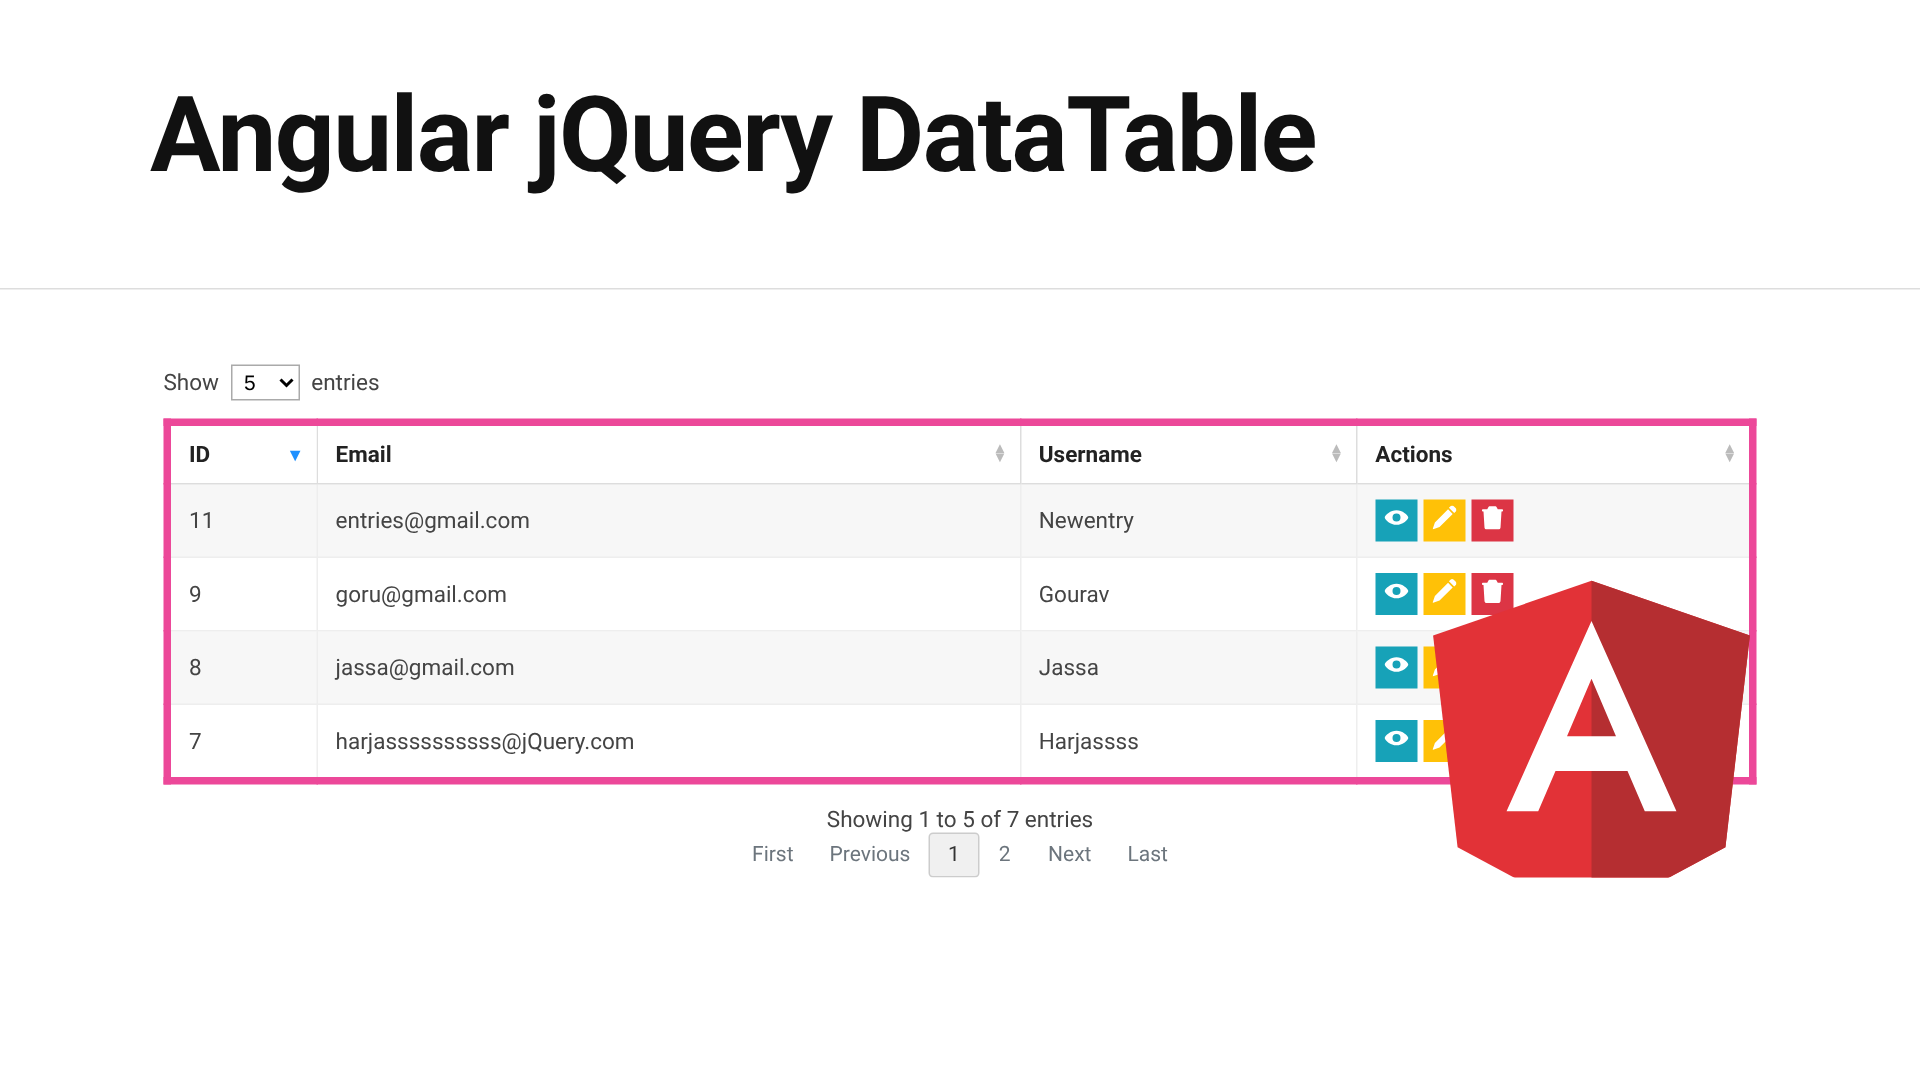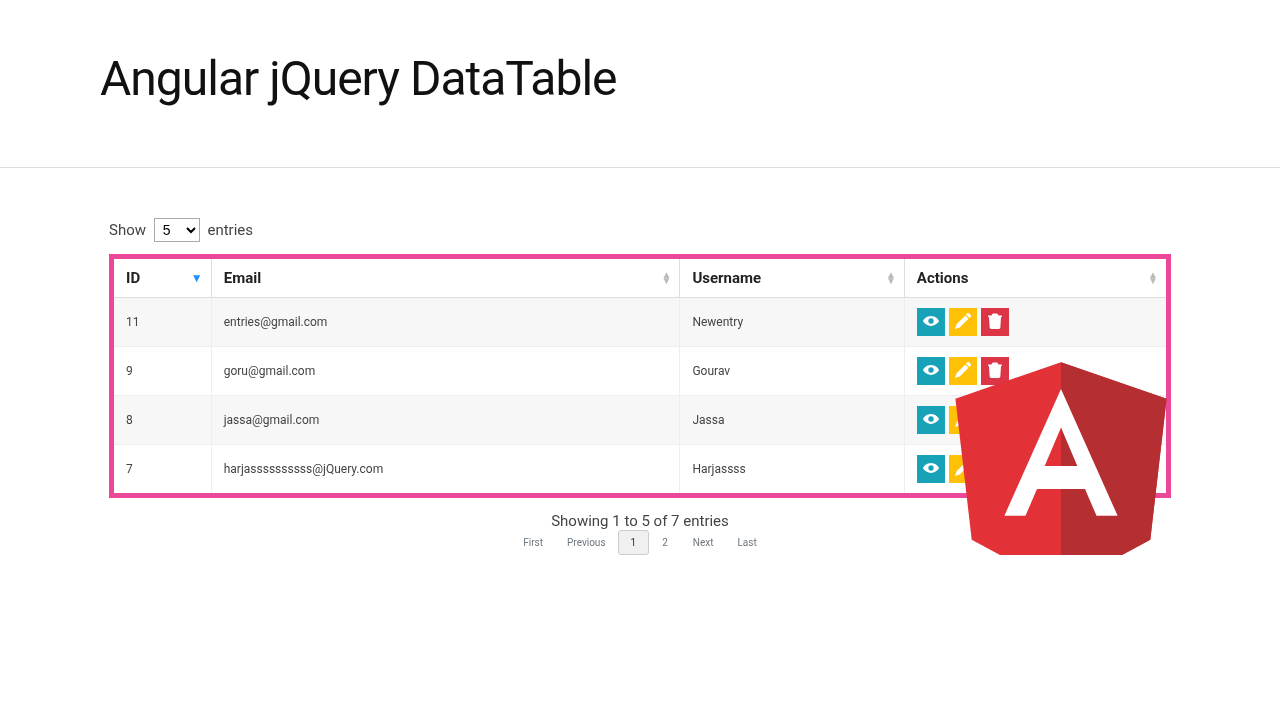--- a/index.html
+++ b/index.html
@@ -1,41 +1,41 @@
 <!DOCTYPE html>
 <html><head>
 <meta charset="utf-8">
 <style>
 * { box-sizing: border-box; margin: 0; padding: 0; }
 body { font-family: -apple-system, BlinkMacSystemFont, "Segoe UI", Roboto, Arial, sans-serif; background: #fff; color: #333; }
-.page-title { font-size: 48px; font-weight: 400; letter-spacing: -1px; padding: 50px 0 60px 100px; color: #111; }
+.page-title { font-size: 70px; font-weight: 700; letter-spacing: -1px; padding: 50px 0 60px 100px; color: #111; }
 .divider { border-bottom: 1px solid #ddd; width: 100%; }
 .container { max-width: 1062px; margin: 50px auto 0 auto; position: relative; }
 .top-controls { display: flex; justify-content: space-between; align-items: center; margin-bottom: 12px; color: #444; font-size: 15px; }
 .length-control select { margin: 0 4px; padding: 2px 4px; font-size: 14px; border: 1px solid #aaa; background: #fff; }
 .search-control input { margin-left: 6px; padding: 4px 6px; font-size: 14px; border: 1px solid #aaa; width: 176px; height: 28px; }
 table.data { width: 100%; border-collapse: collapse; border: 5px solid #ec4899; }
 table.data thead th { background: #fff; text-align: left; padding: 10px 12px; font-weight: 700; color: #222; border: 1px solid #ddd; font-size: 15px; position: relative; }
 table.data thead th .sort { position: absolute; right: 8px; top: 50%; transform: translateY(-50%); font-size: 10px; color: #bbb; line-height: 6px; }
 table.data thead th .sort.active { color: #1e90ff; font-size: 12px; }
-table.data tbody td { padding: 10px 12px; border: 1px solid #eee; font-size: 12px; color: #444; }
+table.data tbody td { padding: 10px 12px; border: 1px solid #eee; font-size: 15px; color: #444; }
 table.data tbody tr:nth-child(odd) { background: #f7f7f7; }
 table.data tbody tr:nth-child(even) { background: #fff; }
 .col-id { width: 100px; }
 .col-email { width: 470px; }
 .col-user { width: 225px; margin-left: 28px; }
 .col-actions { width: 265px; }
 .action-btn { display: inline-flex; align-items: center; justify-content: center; width: 28px; height: 28px; color: #fff; margin-right: 4px; }
 .action-view { background: #17a2b8; }
 .action-edit { background: #ffc107; }
 .action-delete { background: #dc3545; }
 .action-btn svg { width: 16px; height: 16px; fill: #fff; }
 .bottom-controls { display: flex; justify-content: space-between; align-items: center; margin-top: 14px; font-size: 15px; color: #444; flex-direction: column; }
 .pagination { display: flex; align-items: center; gap: 0; }
-.pagination .pbtn { padding: 6px 12px; color: #6c757d; cursor: pointer; font-size: 10px; text-align: right; }
+.pagination .pbtn { padding: 6px 12px; color: #6c757d; cursor: pointer; font-size: 14px; text-align: right; }
 .pagination .pbtn.page { border: 1px solid transparent; }
 .pagination .pbtn.page.current { background: #f0f0f0; border: 1px solid #ccc; color: #333; border-radius: 3px; }
 .angular-logo { position: absolute; right: -10px; top: 120px; width: 240px; height: 250px; }
 .shield-back { fill: #b52e31; }
 .shield-front { fill: #e23237; }
 .letter { fill: #fff; }
 </style>
 </head>
 <body>
 

